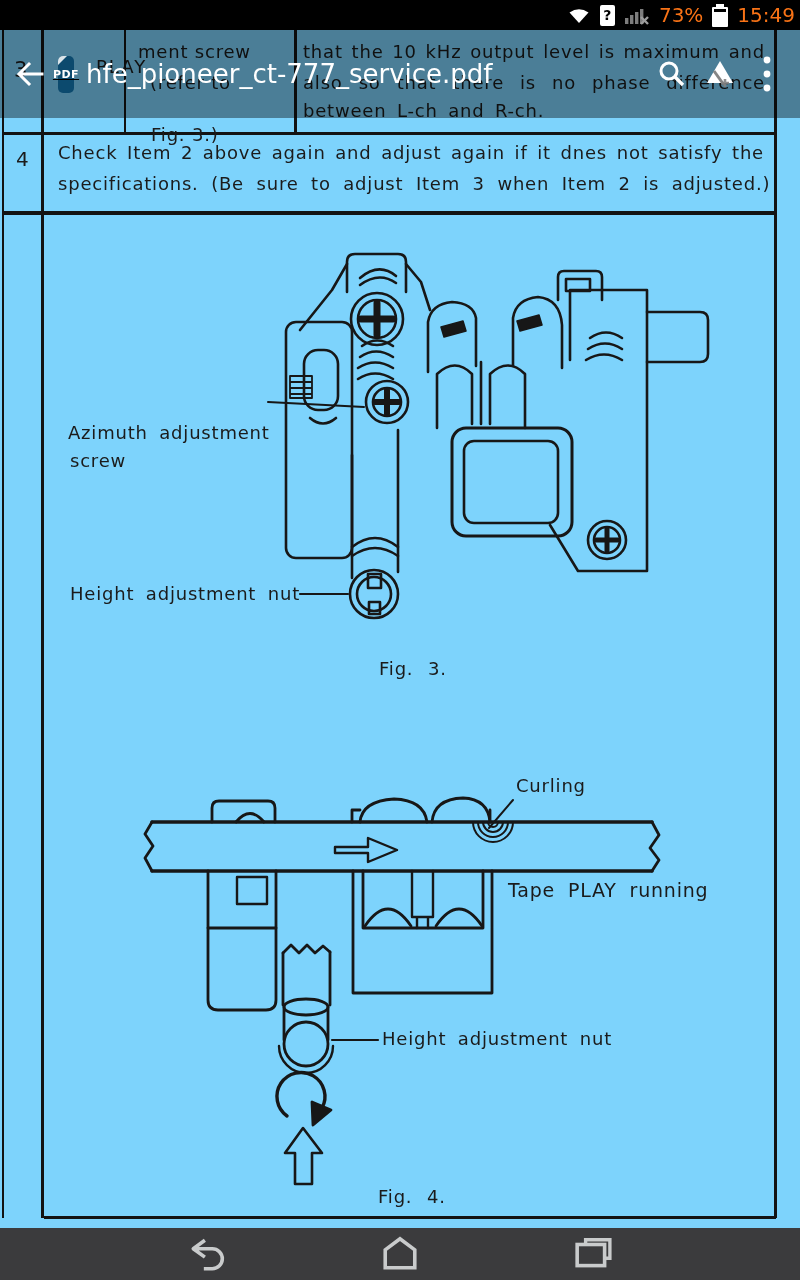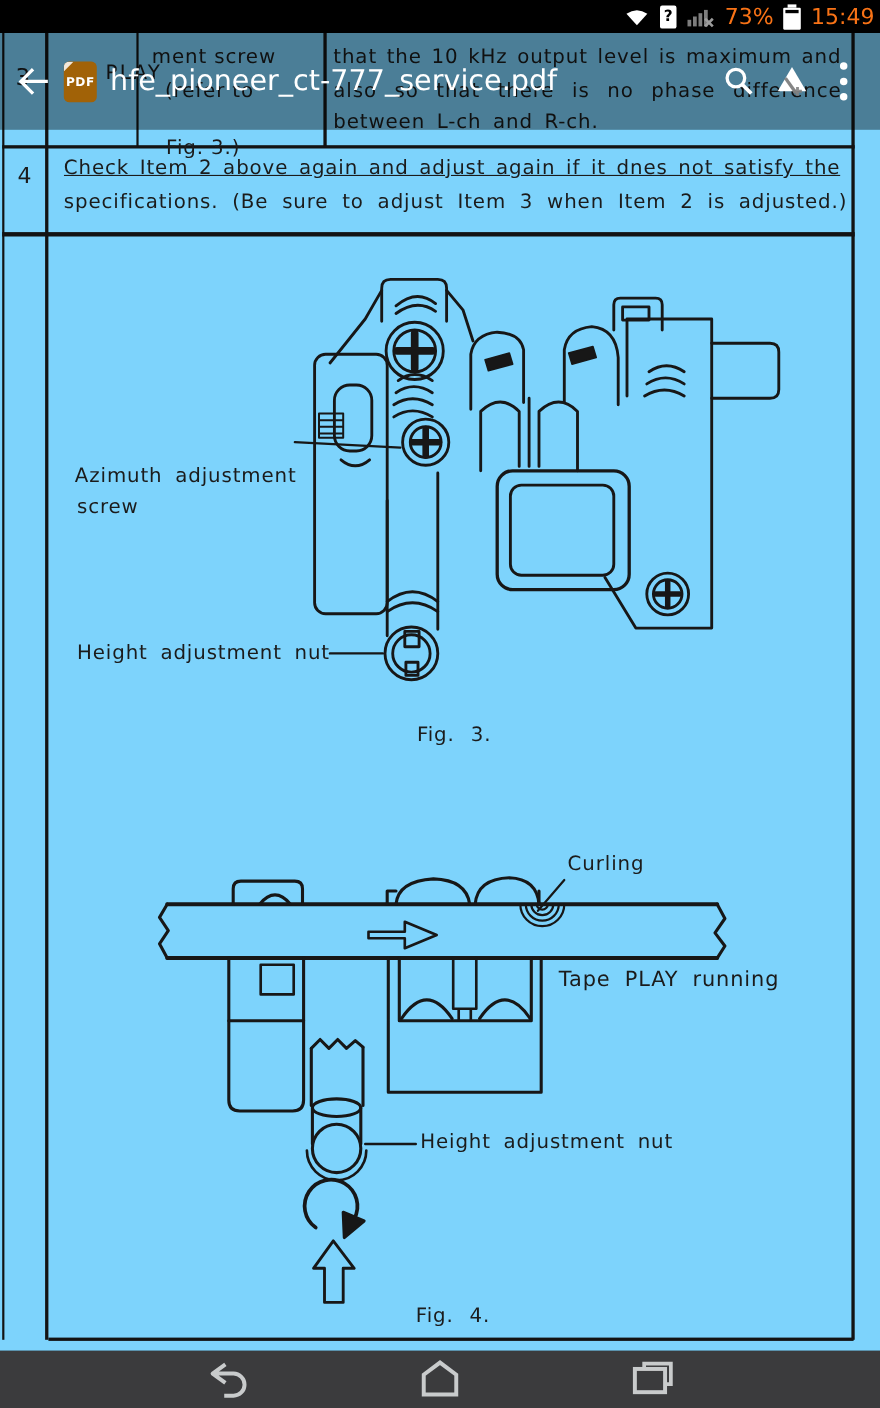--- a/index.html
+++ b/index.html
@@ -28,22 +28,22 @@
   .scan { position:absolute; color:#1b1b1b; font-size:18px; letter-spacing:0.8px; white-space:nowrap; }
   .just { white-space:normal; text-align:justify; text-align-last:justify; overflow:hidden; height:24px; }
   .art { position:absolute; left:0; top:0; width:800px; height:1280px; pointer-events:none; z-index:2; }
   
   .toolbar {
     position:absolute; left:0; top:30px; width:800px; height:88px;
     background:rgba(0,0,0,0.40); z-index:20;
     display:flex; align-items:center; padding:0 26px 0 12px;
   }
   .tb-title { flex:1; color:#fff; font-size:26px; margin:0 10px 0 12px; white-space:nowrap; overflow:hidden; }
-  .pdf-badge { position:relative; width:30px; height:37px; background:#a16207; border-radius:5px;
-    margin-left:10px; display:flex; align-items:center; justify-content:center; flex:0 0 auto; }
+  .pdf-badge { position:relative; width:16px; height:37px; background:#0c4a6e; border-radius:5px;
+    margin-left:10px; display:flex; align-items:center; justify-content:center; flex:0 0 auto;text-decoration:underline; }
   .pdf-badge .fold { position:absolute; left:0; top:0; width:0; height:0;
     border-top:9px solid rgba(255,255,255,.85); border-right:9px solid transparent; border-top-left-radius:5px; }
   .pdf-badge span { color:#fff; font-size:11px; font-weight:bold; letter-spacing:0.5px; }
   .tb-ic { flex:0 0 auto; display:flex; align-items:center; justify-content:center; }
   
   .nav-bar {
     position:absolute; left:0; top:1228px; width:800px; height:52px; background:#3b3b3d; z-index:30;
     display:flex; align-items:center; justify-content:space-around; padding:0 110px;
   }
 </style>
@@ -66,21 +66,21 @@
     <div class="scan" style="left:14px;top:28px;font-size:21px;">3</div>
     <div class="scan" style="left:96px;top:26px;letter-spacing:2px;">PLAY</div>
     <div class="scan" style="left:138px;top:11px;">ment screw</div>
     <div class="scan" style="left:150px;top:42px;">(refer to</div>
     <div class="scan" style="left:151px;top:70px;margin-top:24px;">Fig. 3.)</div>
     <div class="scan just" style="left:303px;top:11px;width:462px;">that the 10 kHz output level is maximum and</div>
     <div class="scan just" style="left:303px;top:42px;width:462px;">also so that there is no phase difference</div>
     <div class="scan" style="left:303px;top:70px;word-spacing:4px;">between L-ch and R-ch.</div>
 
     <div class="scan" style="left:16px;top:117px;font-size:20px;">4</div>
-    <div class="scan just" style="left:58px;top:112px;width:706px;text-decoration:underline;">Check Item 2 above again and adjust again if it dnes not satisfy the</div>
+    <div class="scan just" style="left:58px;top:112px;width:706px;">Check Item 2 above again and adjust again if it dnes not satisfy the</div>
     <div class="scan" style="left:58px;top:143px;word-spacing:6px;">specifications. (Be sure to adjust Item 3 when Item 2 is adjusted.)</div>
 
     <div class="scan" style="left:68px;top:392px;word-spacing:5px;">Azimuth adjustment</div>
     <div class="scan" style="left:70px;top:420px;">screw</div>
     <div class="scan" style="left:70px;top:553px;word-spacing:5px;">Height adjustment nut</div>
     <div class="scan" style="left:379px;top:628px;word-spacing:8px;">Fig. 3.</div>
     <div class="scan" style="left:516px;top:745px;">Curling</div>
     <div class="scan" style="left:508px;top:849px;font-size:19px;word-spacing:6px;text-align:center;">Tape PLAY running</div>
     <div class="scan" style="left:382px;top:998px;word-spacing:5px;">Height adjustment nut</div>
     <div class="scan" style="left:378px;top:1156px;word-spacing:8px;">Fig. 4.</div>

